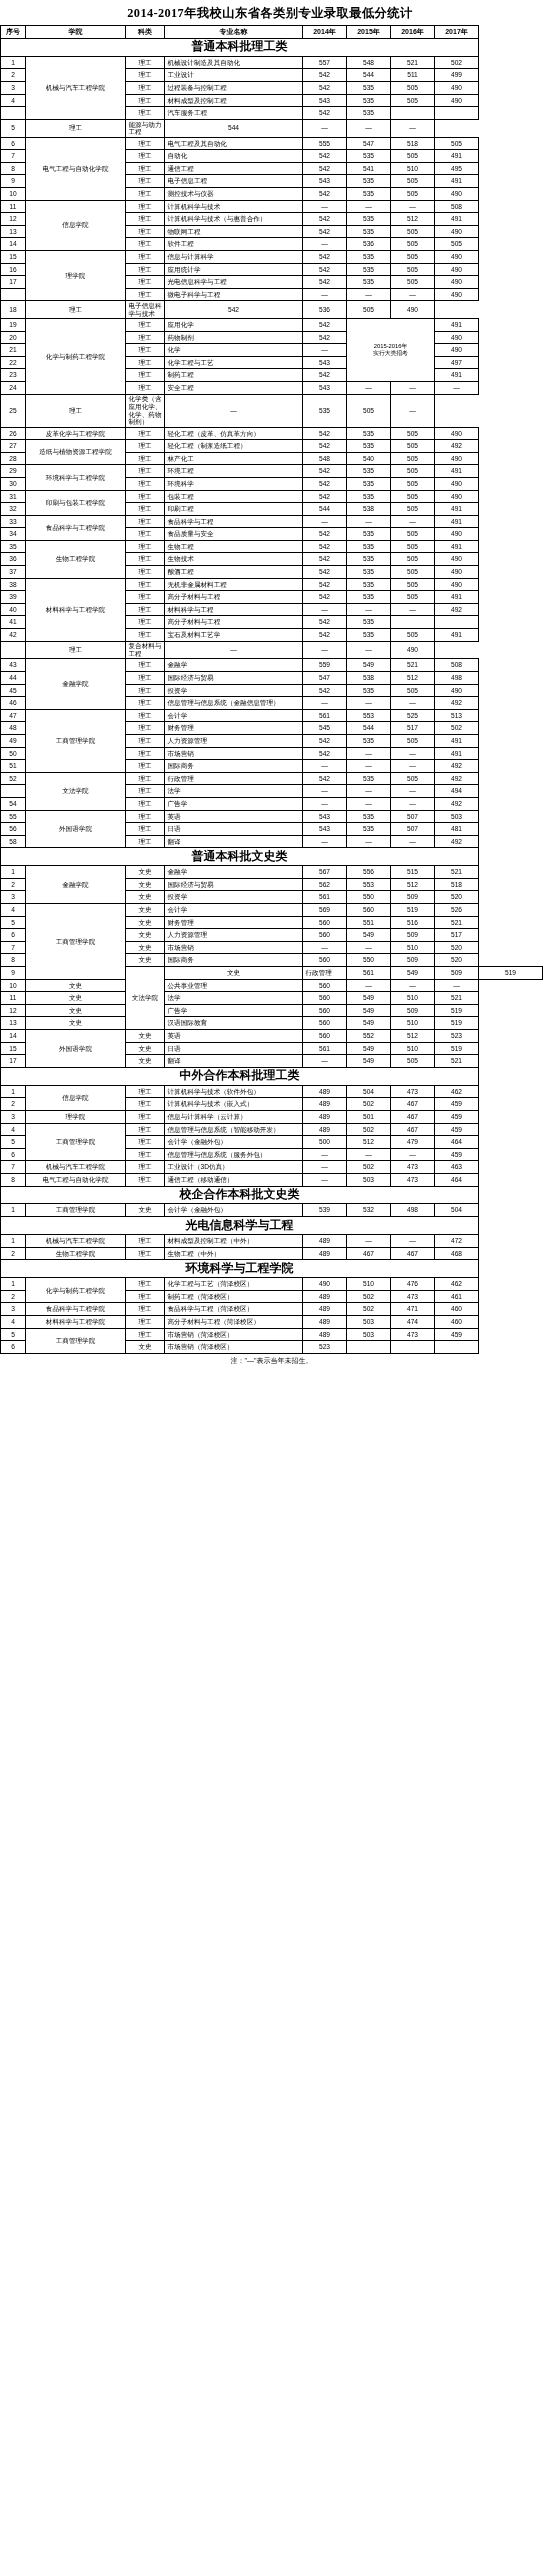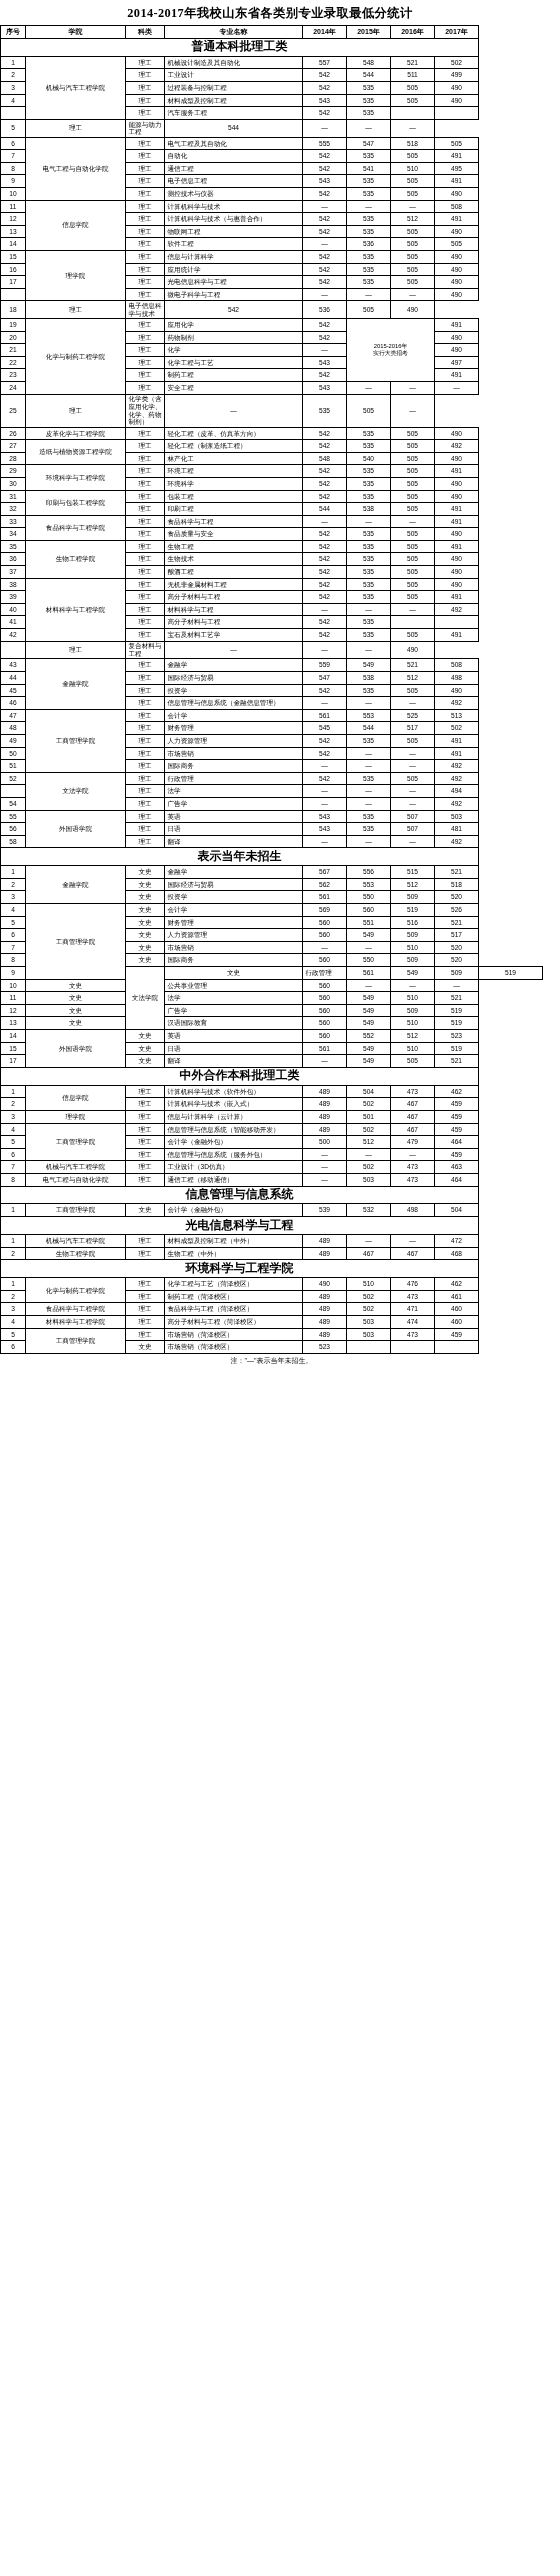--- a/index.html
+++ b/index.html
@@ -617,21 +617,21 @@
         <tr>
           <td>58</td>
           <td>理工</td>
           <td class="major">翻译</td>
           <td>—</td>
           <td>—</td>
           <td>—</td>
           <td>492</td>
         </tr>
         <tr class="section">
-          <td colspan="8">表示当年未招生</td>
+          <td colspan="8">普通本科批文史类</td>
         </tr>
         <tr>
           <td>1</td>
           <td class="left vmid" rowspan="3">金融学院</td>
           <td>文史</td>
           <td class="major">金融学</td>
           <td>567</td>
           <td>556</td>
           <td>515</td>
           <td>521</td>
@@ -848,21 +848,21 @@
           <td>8</td>
           <td class="left vmid" rowspan="1">电气工程与自动化学院</td>
           <td>理工</td>
           <td class="major">通信工程（移动通信）</td>
           <td>—</td>
           <td>503</td>
           <td>473</td>
           <td>464</td>
         </tr>
         <tr class="section">
-          <td colspan="8">信息管理与信息系统</td>
+          <td colspan="8">校企合作本科批文史类</td>
         </tr>
         <tr>
           <td>1</td>
           <td class="left vmid" rowspan="1">工商管理学院</td>
           <td>文史</td>
           <td class="major">会计学（金融外包）</td>
           <td>539</td>
           <td>532</td>
           <td>498</td>
           <td>504</td>

